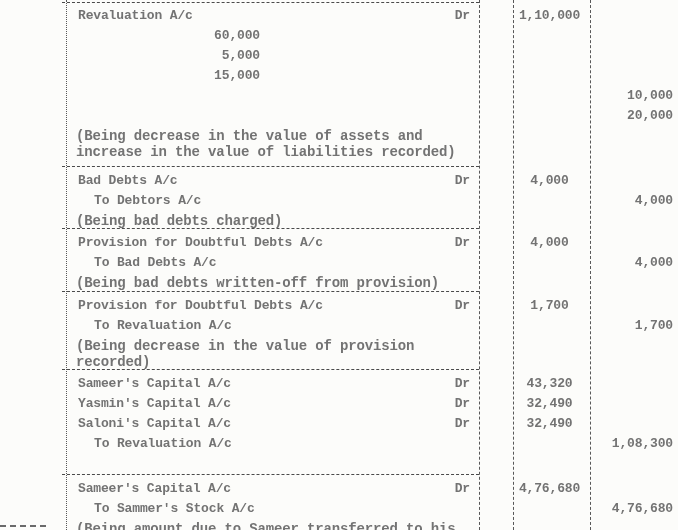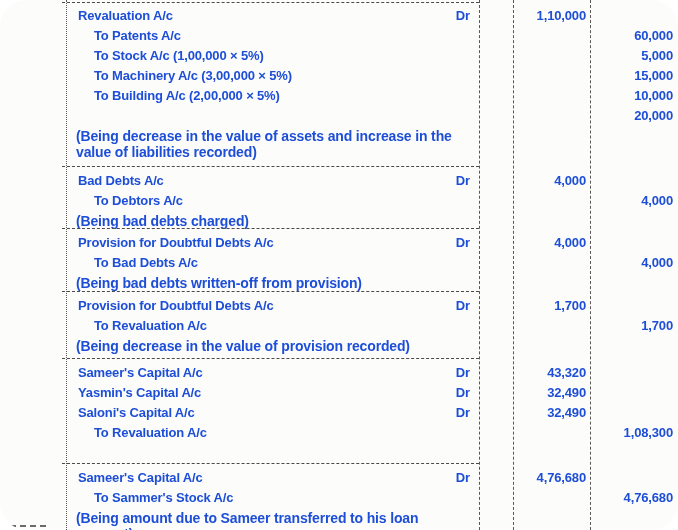--- a/index.html
+++ b/index.html
@@ -1,21 +1,20 @@
 <!DOCTYPE html>
 <html><head>
 <meta charset="utf-8">
 <style>
   * { margin:0; padding:0; box-sizing:border-box; }
   html,body { background:#ffffff; }
   .page {
     position:relative; width:678px; height:530px; overflow:hidden;
-    background:#fcfcfa; color:#1d4ed8;
-    font-family:Liberation Sans, sans-serif;
-    border-radius:27px;
+    background:#fcfcfa; color:#737373;
+    font-family:Liberation Mono, monospace;
   }
   .vline { position:absolute; top:0; bottom:0; width:0; border-left:1px dashed #585858; }
   .vline.l1 { left:66px;  border-left-style:dotted; }
   .vline.l2 { left:479px; }
   .vline.l3 { left:513px; }
   .vline.l4 { left:590px; }
 
   .sep-top { position:absolute; top:2px; left:62px; width:417px; height:0; border-top:1px dashed #4a4a4a; }
 
   .entries { position:absolute; top:2px; left:0; width:678px; }
@@ -27,21 +26,21 @@
   .entry:nth-child(3) { min-height:63px; }
   .entry:nth-child(4) { min-height:67px; }
   .entry:nth-child(5) { min-height:105px; }
   .entry:nth-child(6) { min-height:67px; }
 
   .row { display:flex; height:20px; align-items:center; font-size:13px; font-weight:bold; letter-spacing:-0.15px; white-space:nowrap; }
   .part { width:413px; display:flex; justify-content:space-between; padding-left:12px; }
   .part.ind { padding-left:28px; }
   .dr { padding-right:9px; }
   .lf { width:34px; }
-  .debit { width:77px; text-align:right; padding-right:4px; }
+  .debit { width:77px; text-align:center; padding-right:4px; }
   .credit { width:88px; text-align:right; padding-right:5px; }
 
   .narr {
     max-width:406px; padding-left:10px; margin-top:3px;
     font-size:14px; font-weight:bold; line-height:16px; letter-spacing:-0.15px;
   }
 
   .corner-dash { position:absolute; left:0; bottom:3px; width:46px; height:0; border-top:2px dashed #6a6a6a; }
 </style>
 </head>
@@ -58,49 +57,36 @@
         <div class="row">
           <div class="part">
             <span class="acct">Revaluation A/c</span>
             <span class="dr">Dr</span>
           </div>
           <div class="lf"></div>
           <div class="debit">1,10,000</div>
           <div class="credit"></div>
         </div>
         <div class="row">
-          <div class="part ind">
-            <span class="acct">To Patents A/c</span>
-            <span class="dr"></span>
-          </div>
           <div class="lf"></div>
           <div class="debit"></div>
           <div class="credit">60,000</div>
         </div>
         <div class="row">
-          <div class="part ind">
-            <span class="acct">To Stock A/c (1,00,000 × 5%)</span>
-            <span class="dr"></span>
-          </div>
           <div class="lf"></div>
           <div class="debit"></div>
           <div class="credit">5,000</div>
         </div>
         <div class="row">
-          <div class="part ind">
-            <span class="acct">To Machinery A/c (3,00,000 × 5%)</span>
-            <span class="dr"></span>
-          </div>
           <div class="lf"></div>
           <div class="debit"></div>
           <div class="credit">15,000</div>
         </div>
         <div class="row">
           <div class="part ind">
-            <span class="acct">To Building A/c (2,00,000 × 5%)</span>
             <span class="dr"></span>
           </div>
           <div class="lf"></div>
           <div class="debit"></div>
           <div class="credit">10,000</div>
         </div>
         <div class="row">
           <div class="part ind">
             <span class="dr"></span>
           </div>

